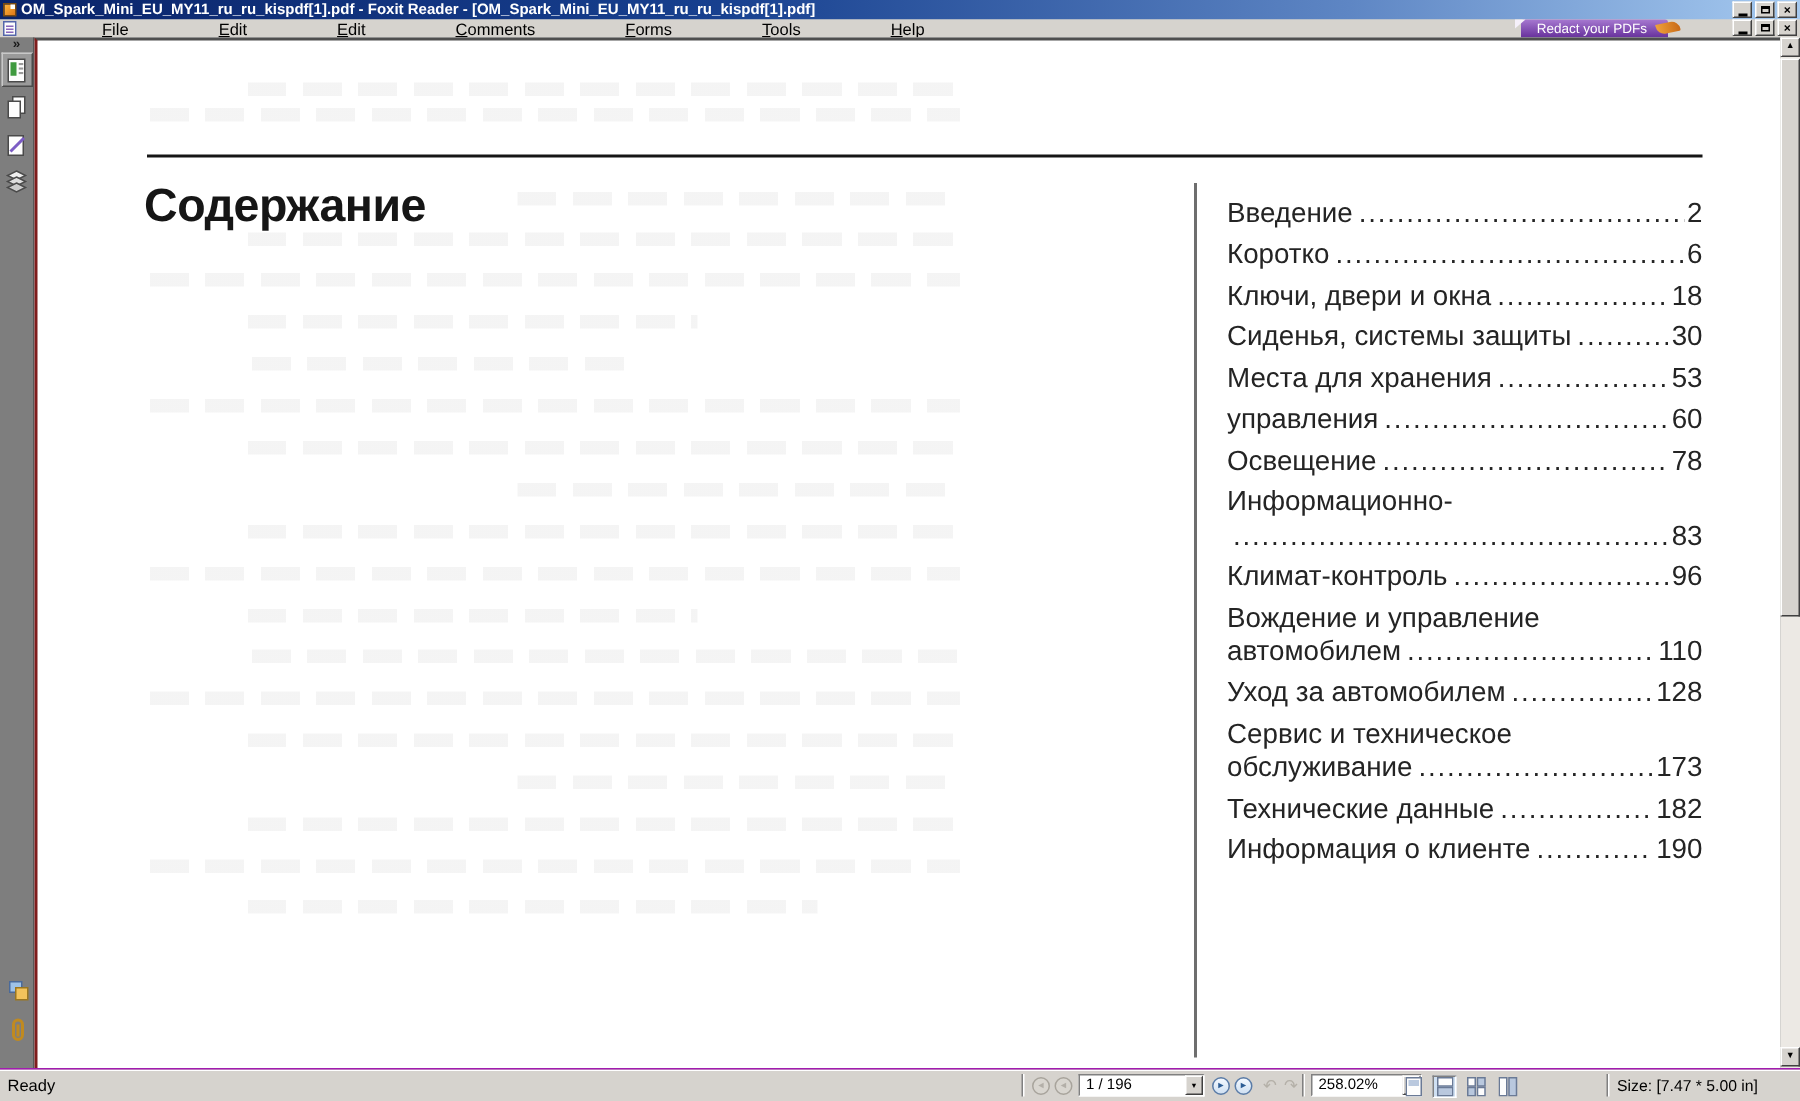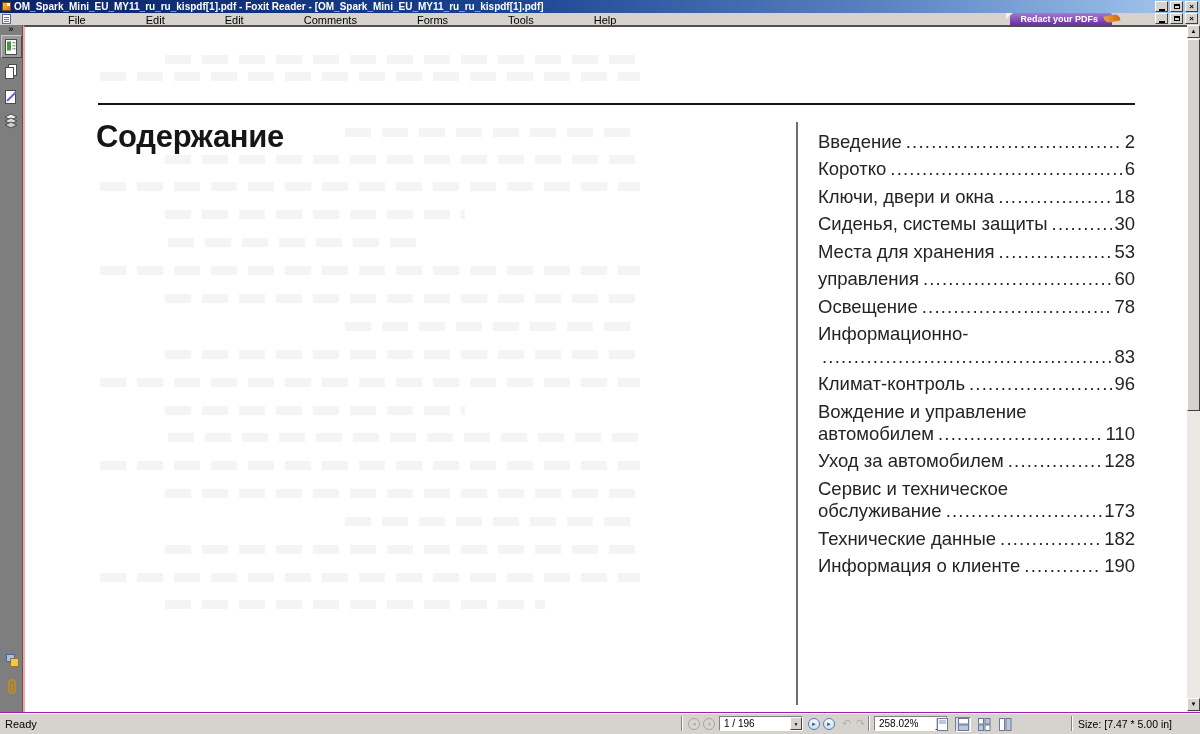--- a/index.html
+++ b/index.html
@@ -23,21 +23,21 @@
 
   
   .menubar { position:absolute; left:0; top:13px; width:1200px; height:12px; background:#d6d3ce;
     display:flex; align-items:center; }
   .doc-icon { width:9px; height:10px; margin:0 3px 0 2px; background:#fdfdfd; border:1px solid #5566aa; position:relative; }
   .doc-icon::after { content:""; position:absolute; left:1px; top:2px; width:5px; height:1px; background:#8866bb; box-shadow:0 2px 0 #8866bb, 0 4px 0 #8866bb; }
   .menu-item { display:inline-block; padding:0 6px; font-size:11px; line-height:12px; color:#000; cursor:default;margin-left:48px; }
   .menu-item::first-letter { text-decoration:underline; }
   .redact-banner { position:absolute; right:88px; top:0px; height:20px; padding:0 14px 0 10px;
     background:linear-gradient(180deg,#a678d0 0%,#6c37a0 55%,#4f2480 100%);
-    color:#fff; font-size:9px; font-weight:bold; line-height:12px; border-radius:2px;
+    color:#fff; font-size:9px; font-weight:normal; line-height:12px; border-radius:2px;
     cursor:pointer; white-space:nowrap; }
   .redact-banner::before { content:""; position:absolute; left:-4px; top:0; border-top:6px solid #f5f0fa; border-right:7px solid transparent; }
   .redact-banner::after { content:""; position:absolute; right:-8px; top:2px; width:16px; height:7px;
     background:linear-gradient(90deg,#f0a23c,#c96a16); border-radius:0 6px 1px 6px; transform:rotate(-12deg); }
   .child-controls { position:absolute; right:2px; top:0px; display:flex; gap:2px; }
 
   
   .client { position:absolute; left:0; top:25px; width:1200px; height:687px; background:#7e7e7e; }
 
   
@@ -45,21 +45,21 @@
     border-right:1px solid #585858; }
   .expand-btn { width:100%; height:9px; font-size:9px; line-height:8px; text-align:center;
     color:#1a1a1a; font-weight:bold; cursor:pointer; }
   .panel-btn { width:21px; height:23px; margin:1px auto 2px; display:flex; align-items:center;
     justify-content:center; cursor:pointer; }
   .panel-btn.active { background:#9a9a9a; border:1px solid; border-color:#c8c8c8 #4a4a4a #4a4a4a #c8c8c8; }
   .nav-bottom { position:absolute; left:0; bottom:12px; width:23px; }
 
   
   .docview { position:absolute; left:23px; top:0; width:1164px; height:687px; background:#fff;
-    border-left:2px solid #fca5a5; border-top:2px solid #4f4f4f; }
+    border-left:2px solid #7f1d1d; border-top:2px solid #4f4f4f; }
   .pdf-page { position:absolute; inset:0; overflow:hidden; }
 
   .ghost-line { position:absolute; height:9px; opacity:1;
     background-image:repeating-linear-gradient(90deg, rgba(60,60,60,0.055) 0 26px, transparent 26px 37px); }
 
   .page-rule { position:absolute; left:73px; top:76px; width:1037px; height:2px; background:#161616; }
   .page-title { position:absolute; left:71px; top:92px; font-size:31px; font-weight:bold; color:#161616;
     letter-spacing:-0.3px; }
   .col-divider { position:absolute; left:771px; top:95px; width:2px; height:583px; background:#6e6e6e; }
 

